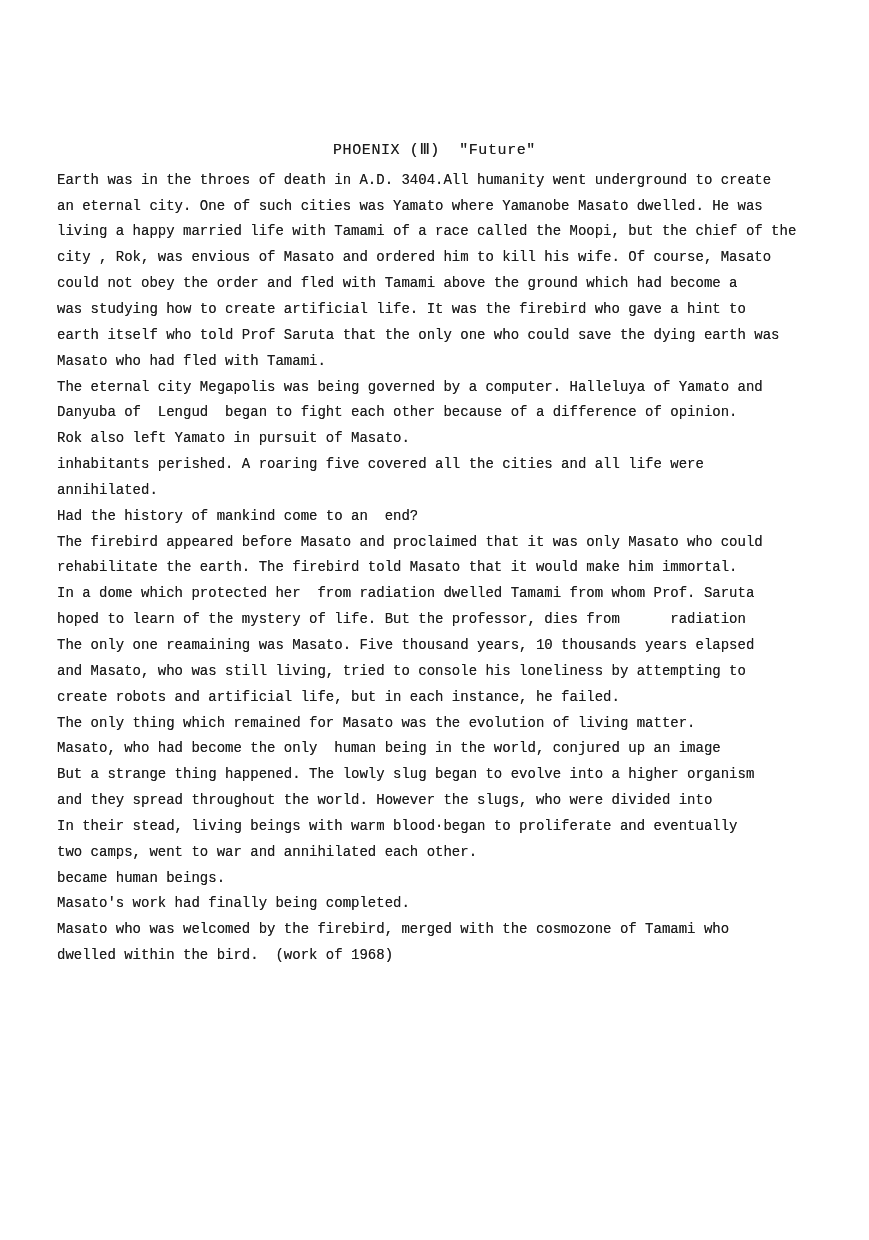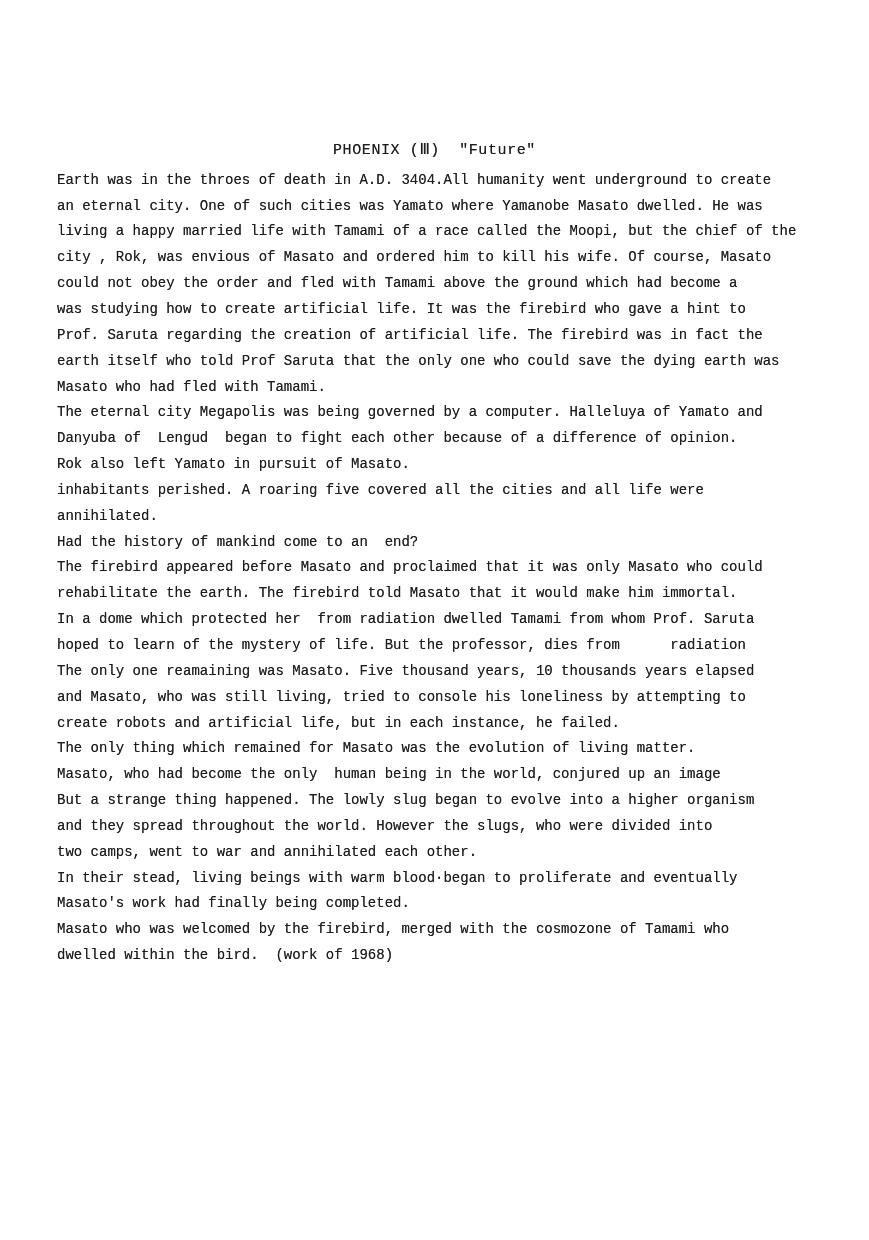--- a/index.html
+++ b/index.html
@@ -43,39 +43,39 @@
 
 <div class="sheet">
   <div class="title">PHOENIX (Ⅲ)  "Future"</div>
   <div class="body-text">
       <div class="line">Earth was in the throes of death in A.D. 3404.All humanity went underground to create</div>
       <div class="line">an eternal city. One of such cities was Yamato where Yamanobe Masato dwelled. He was</div>
       <div class="line">living a happy married life with Tamami of a race called the Moopi, but the chief of the</div>
       <div class="line">city , Rok, was envious of Masato and ordered him to kill his wife. Of course, Masato</div>
       <div class="line">could not obey the order and fled with Tamami above the ground which had become a</div>
       <div class="line">was studying how to create artificial life. It was the firebird who gave a hint to</div>
-      <div class="line">Prof. Saruta regarding the creation of artificial life. The firebird was in fact the</div>
       <div class="line">earth itself who told Prof Saruta that the only one who could save the dying earth was</div>
       <div class="line">Masato who had fled with Tamami.</div>
       <div class="line">The eternal city Megapolis was being governed by a computer. Halleluya of Yamato and</div>
       <div class="line">Danyuba of  Lengud  began to fight each other because of a difference of opinion.</div>
       <div class="line">Rok also left Yamato in pursuit of Masato.</div>
       <div class="line">inhabitants perished. A roaring five covered all the cities and all life were</div>
       <div class="line">annihilated.</div>
       <div class="line">Had the history of mankind come to an  end?</div>
       <div class="line">The firebird appeared before Masato and proclaimed that it was only Masato who could</div>
       <div class="line">rehabilitate the earth. The firebird told Masato that it would make him immortal.</div>
       <div class="line">In a dome which protected her  from radiation dwelled Tamami from whom Prof. Saruta</div>
       <div class="line">hoped to learn of the mystery of life. But the professor, dies from      radiation</div>
       <div class="line">The only one reamaining was Masato. Five thousand years, 10 thousands years elapsed</div>
       <div class="line">and Masato, who was still living, tried to console his loneliness by attempting to</div>
       <div class="line">create robots and artificial life, but in each instance, he failed.</div>
       <div class="line">The only thing which remained for Masato was the evolution of living matter.</div>
       <div class="line">Masato, who had become the only  human being in the world, conjured up an image</div>
       <div class="line">But a strange thing happened. The lowly slug began to evolve into a higher organism</div>
       <div class="line">and they spread throughout the world. However the slugs, who were divided into</div>
+      <div class="line">In their stead, living beings with warm blood·began to proliferate and eventually</div>
       <div class="line">two camps, went to war and annihilated each other.</div>
-      <div class="line">In their stead, living beings with warm blood·began to proliferate and eventually</div>
+      <div class="line">became human beings.</div>
       <div class="line">Masato's work had finally being completed.</div>
       <div class="line">Masato who was welcomed by the firebird, merged with the cosmozone of Tamami who</div>
       <div class="line">dwelled within the bird.  (work of 1968)</div>
     </div>
 </div>
 
 </body></html>

